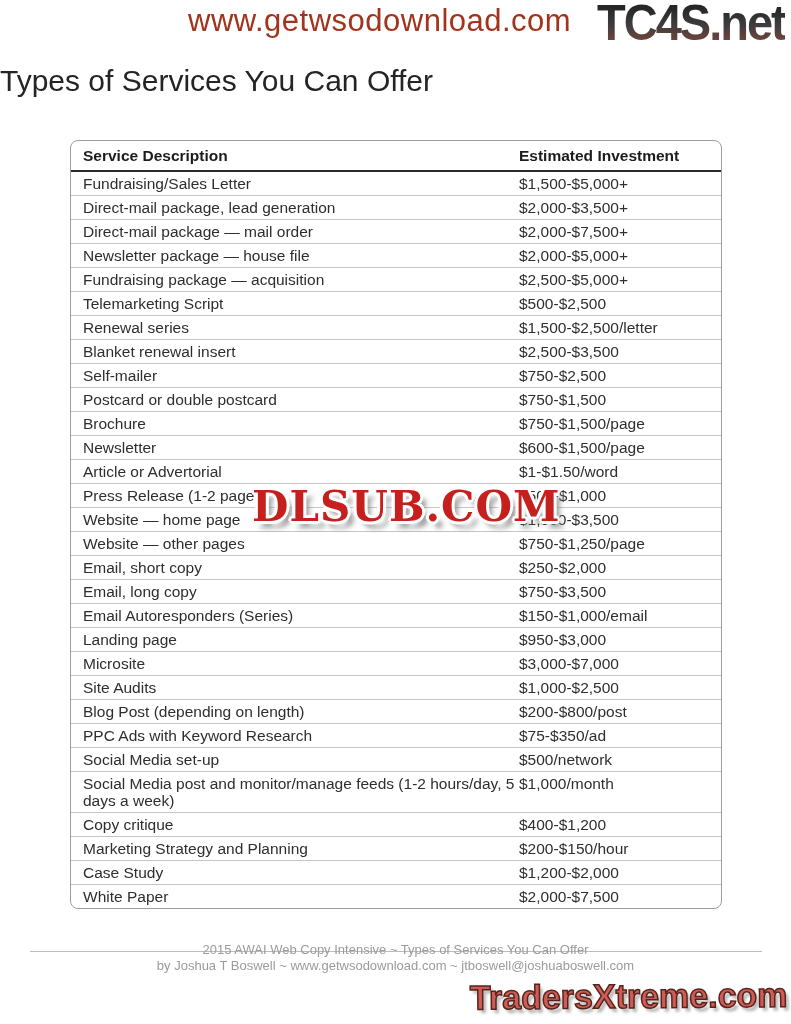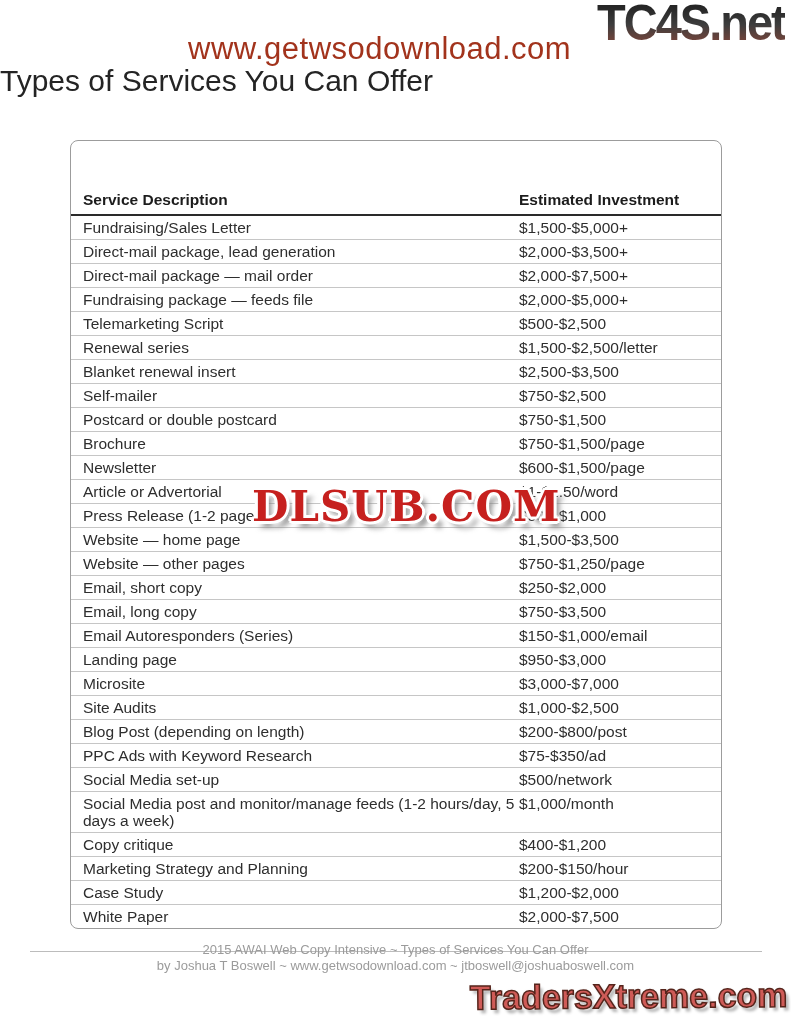--- a/index.html
+++ b/index.html
@@ -11,21 +11,20 @@
     position: relative;
     overflow: hidden;
   }
   .page { position: relative; width: 791px; height: 1024px; background: #fff; }
 
   
   .url-wm {
     position: absolute; top: 3px; left: 188px;
     font-size: 31px; color: #a2331c; letter-spacing: 0.5px;
     white-space: nowrap;
-    margin-top: 28px;
   }
   .tc4s-wm {
     position: absolute; top: -8px; left: 597px;
     font-size: 47px; font-weight: bold; letter-spacing: -2px;
     white-space: nowrap;
     background: linear-gradient(to bottom, #262626 25%, #3d3d3d 55%, #83463a 92%);
     -webkit-background-clip: text; background-clip: text;
     color: transparent;
     transform: scaleY(1.08); transform-origin: top left;
   }
@@ -36,21 +35,21 @@
     margin: 0; 
     font-size: 30px; font-weight: 500; color: #242424;
   }
 
   
   .table-wrap {
     position: absolute; top: 140px; left: 70px; width: 652px;
     border: 1px solid #9c9c9c; border-radius: 8px;
     background: #fff; overflow: hidden;
   }
-  table { width: 100%; border-collapse: collapse; margin-top: 44px; }
+  table { width: 100%; border-collapse: collapse; }
   th {
     text-align: left; font-size: 15.5px; font-weight: bold; color: #1c1c1c;
     padding: 6px 0 6px 12px; border-bottom: 2px solid #2a2a2a;
     line-height: 17px;
   }
   th.col-invest { width: 202px; padding-left: 0; }
   td {
     font-size: 15.5px; color: #2e2e2e;
     padding: 3px 0 3px 12px; border-bottom: 1px solid #c6c6c6;
     vertical-align: top; line-height: 17px;
@@ -119,24 +118,28 @@
     <td class="service">Direct-mail package, lead generation</td>
     <td class="invest">$2,000-$3,500+</td>
   </tr>
 
   <tr>
     <td class="service">Direct-mail package — mail order</td>
     <td class="invest">$2,000-$7,500+</td>
   </tr>
 
   <tr>
-    <td class="service">Fundraising package — feeds file</td>
+    <td class="service">Newsletter package — house file</td>
     <td class="invest">$2,000-$5,000+</td>
   </tr>
 
+  <tr>
+    <td class="service">Fundraising package — acquisition</td>
+    <td class="invest">$2,500-$5,000+</td>
+  </tr>
 
   <tr>
     <td class="service">Telemarketing Script</td>
     <td class="invest">$500-$2,500</td>
   </tr>
 
   <tr>
     <td class="service">Renewal series</td>
     <td class="invest">$1,500-$2,500/letter</td>
   </tr>

